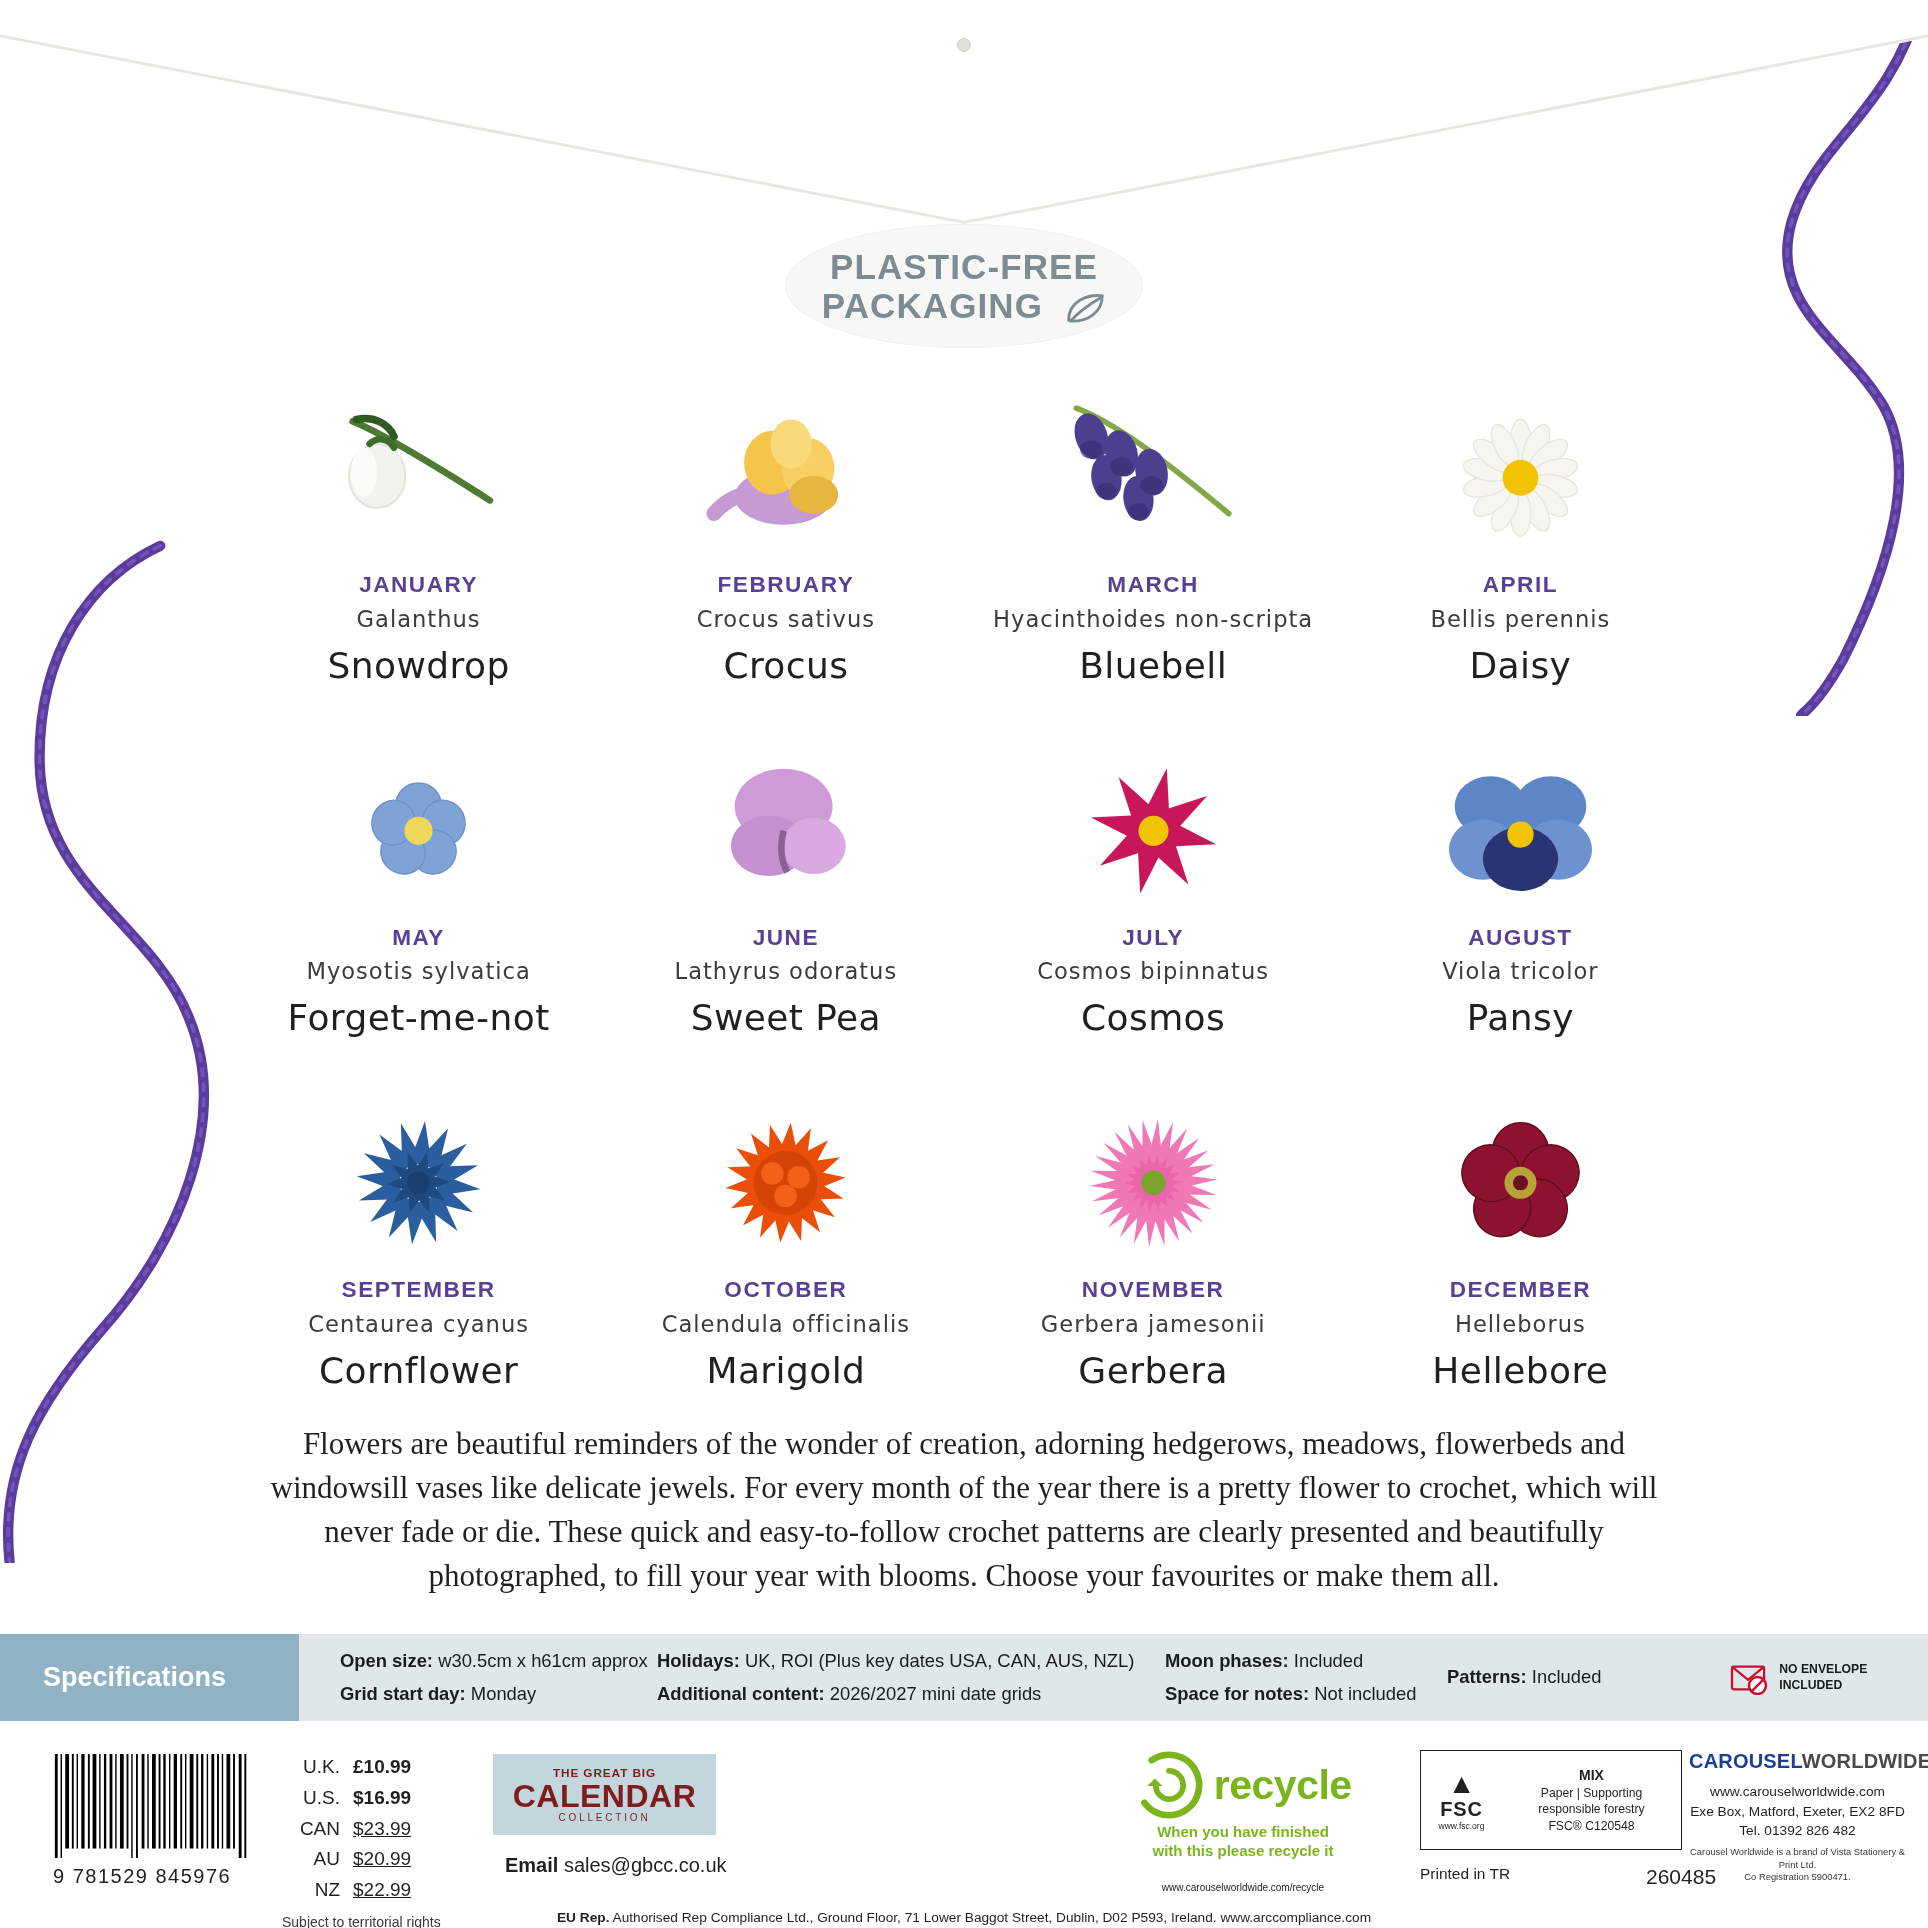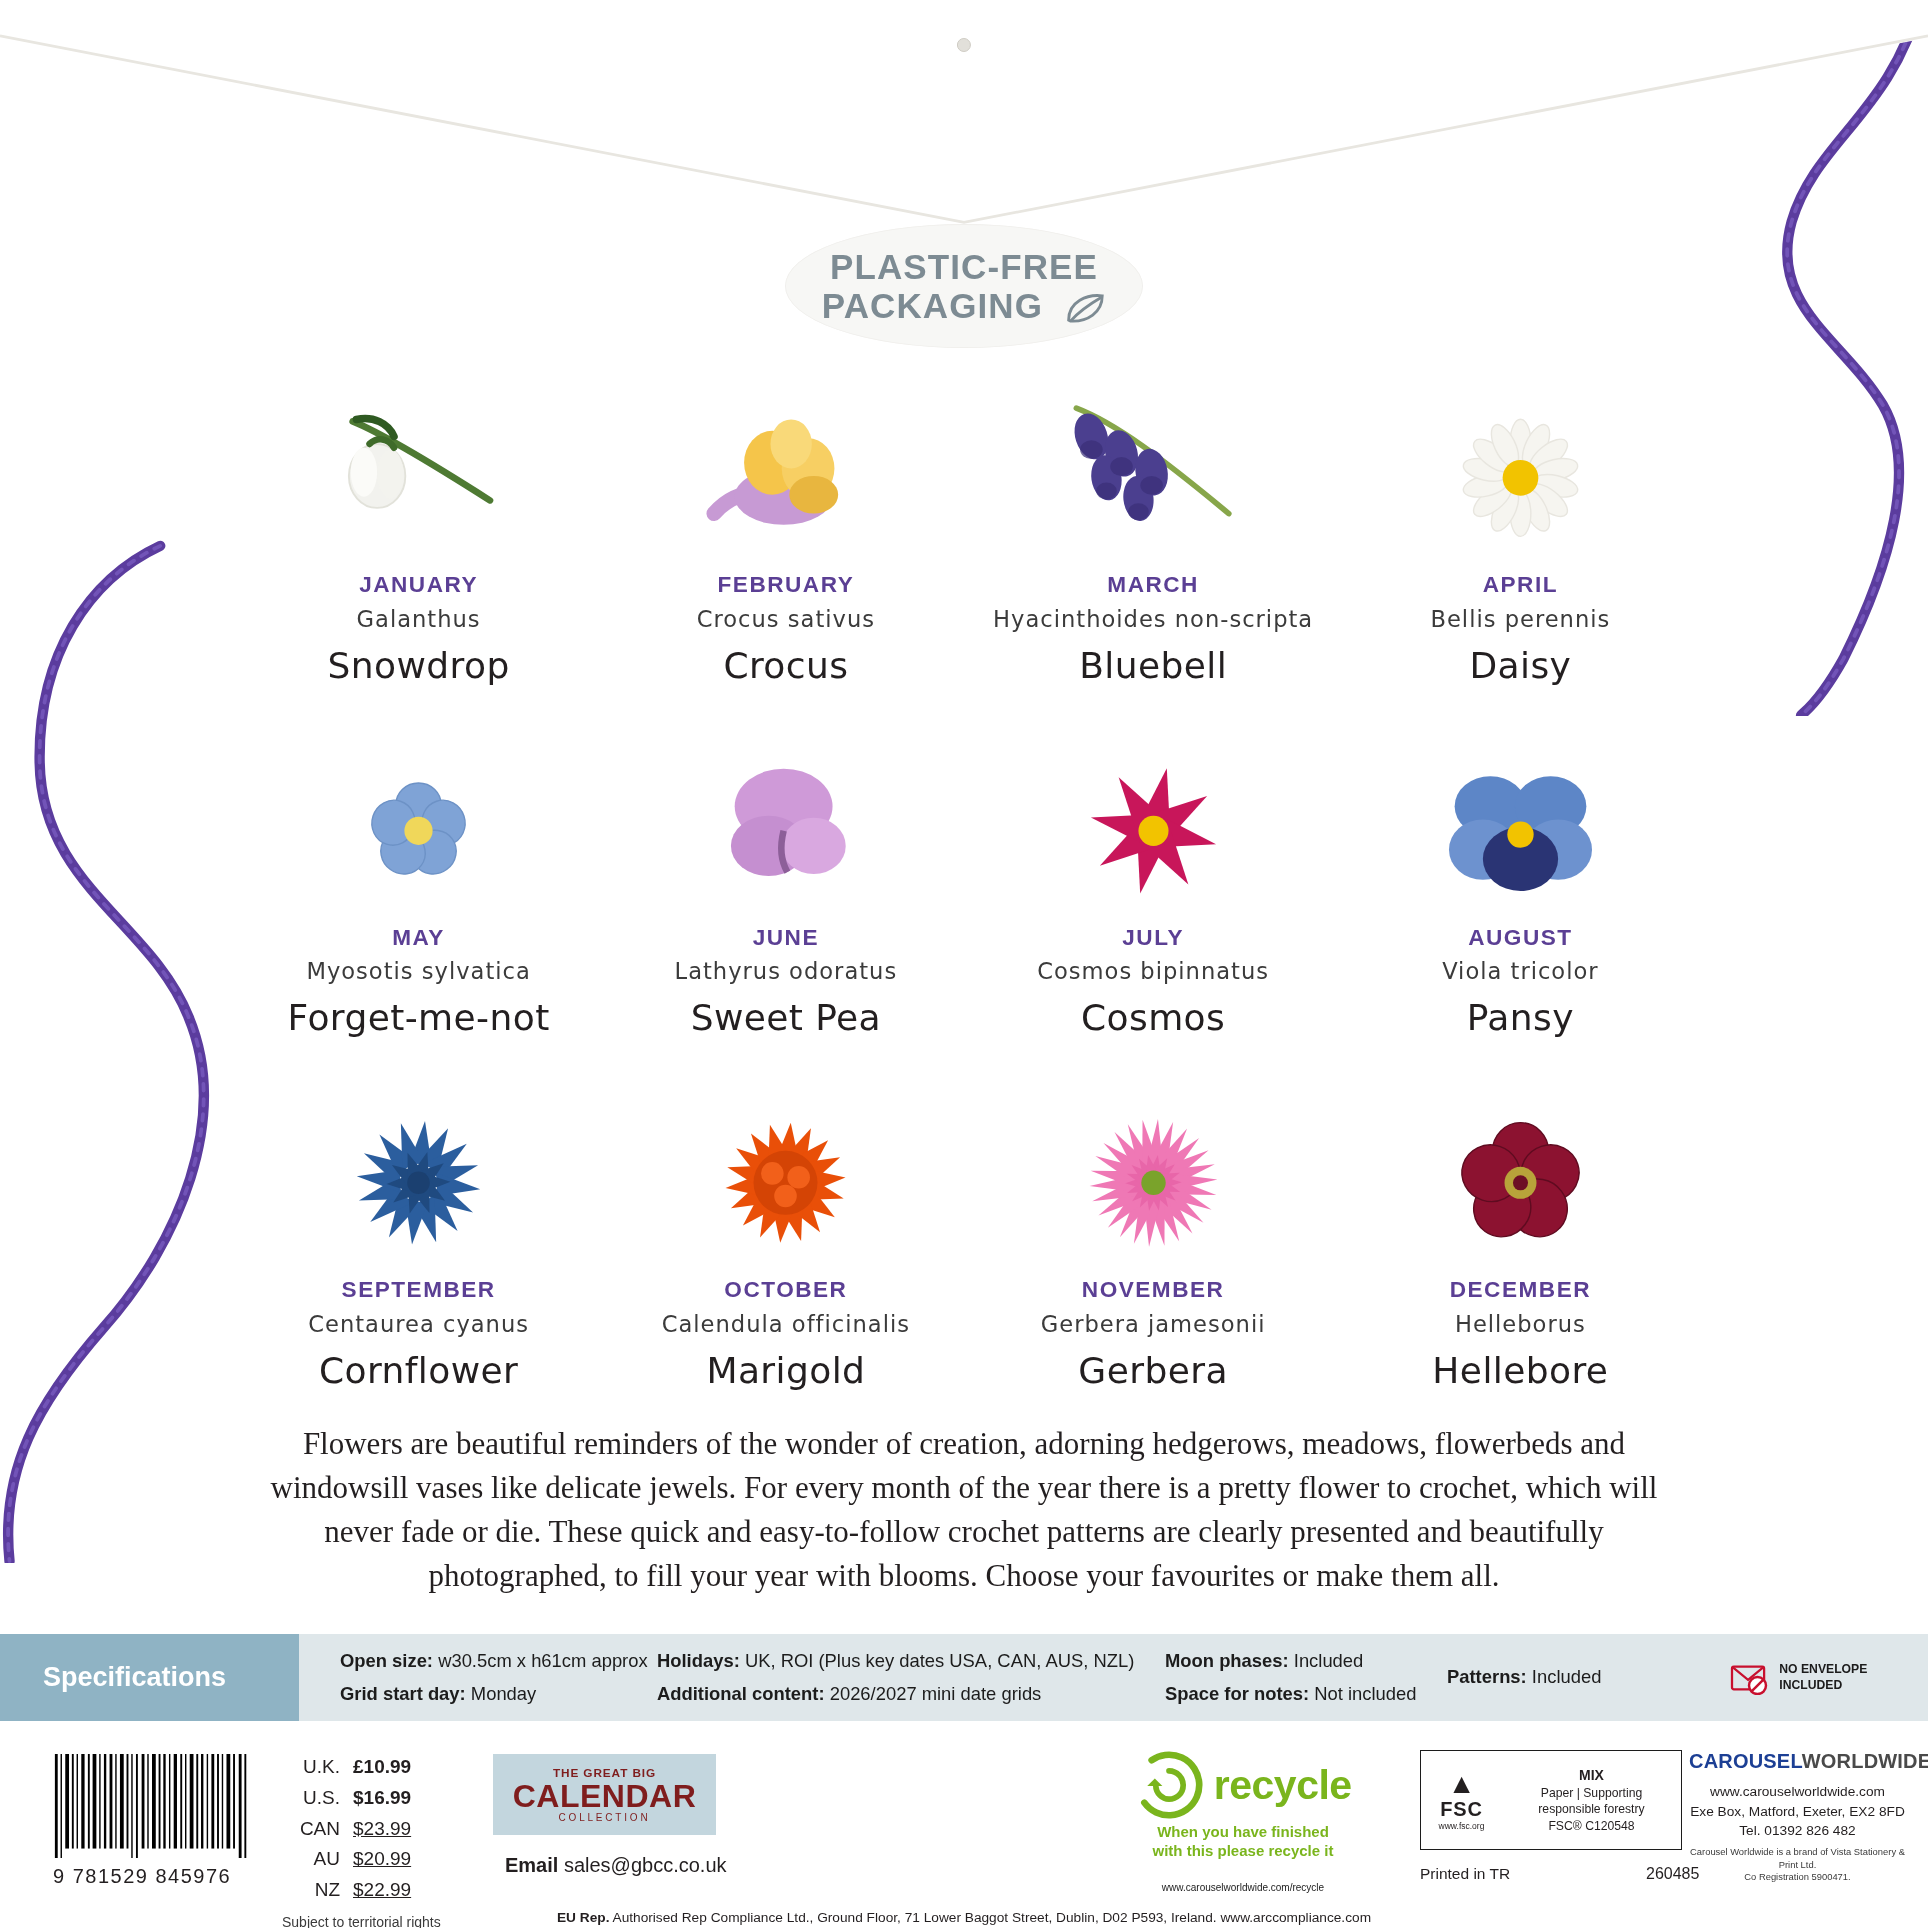--- a/index.html
+++ b/index.html
@@ -143,21 +143,21 @@
   #fsc-mark .fsc-tree{font-size:28px;line-height:1;}
   #fsc-mark .fsc-name{font-size:20px;font-weight:bold;letter-spacing:0.9px;}
   #fsc-mark .fsc-url{font-size:8.5px;}
   #fsc-text{
     width:179px;height:98px;border:1.9px solid #1c1c1c;border-left:none;
     display:flex;flex-direction:column;align-items:center;justify-content:center;
     font-size:12.2px;line-height:1.35;text-align:center;
   }
   #fsc-text .mix{font-weight:bold;font-size:14px;}
   #printed{position:absolute;left:1420px;top:132px;font-size:15.5px;}
-  #jobnum{position:absolute;left:1646px;top:132px;font-size:16px;}
+  #jobnum{position:absolute;left:1646px;top:132px;font-size:21px;}
 
   #carousel-block{position:absolute;left:1689px;top:17px;width:217px;text-align:center;}
   #carousel-name{font-size:20px;font-weight:bold;color:#1c3f94;letter-spacing:0.2px;}
   #carousel-name .w2{color:#4a4a4a;}
   #carousel-lines{font-size:13.7px;line-height:1.42;margin-top:9.4px;}
   #carousel-fine{font-size:9.4px;line-height:1.3;margin-top:5.6px;color:#3a3a3a;}
 
   #eu-rep{position:absolute;left:0;top:177px;width:1928px;text-align:center;font-size:13.7px;}
   #eu-rep b{font-weight:bold;}
 </style>

